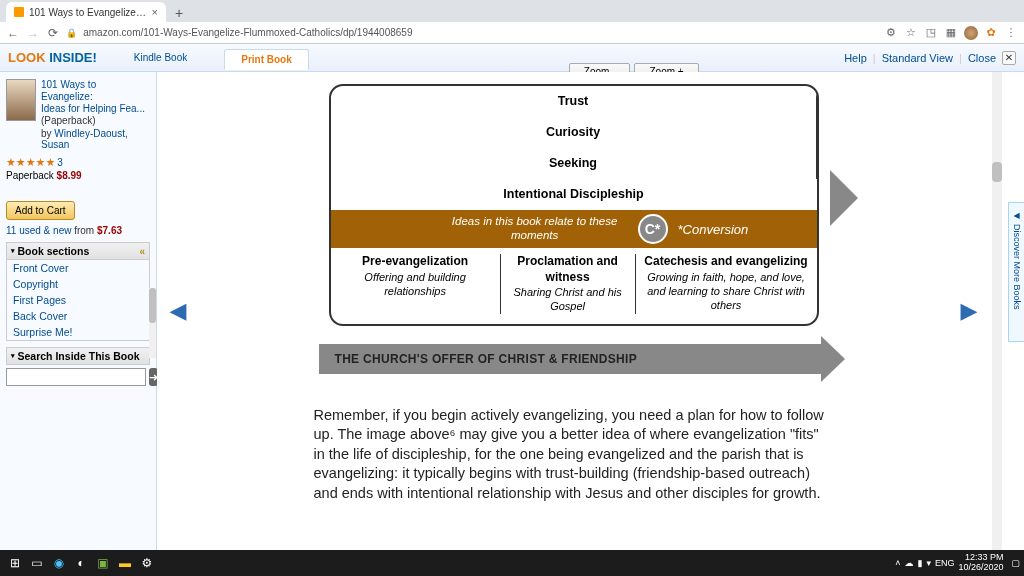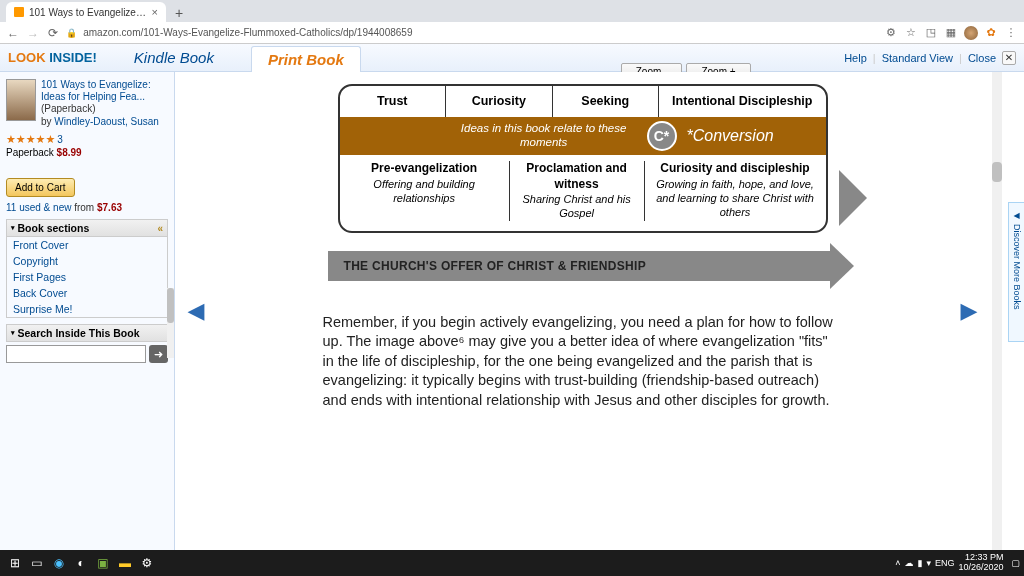--- a/index.html
+++ b/index.html
@@ -19,31 +19,31 @@
 .url-text { flex: 1; font-size: 10px; color: #555; }
 .url-icons { display: flex; gap: 6px; font-size: 11px; color: #666; align-items: center; }
 .url-icons span { width: 14px; text-align: center; }
 .avatar { width: 14px; height: 14px; border-radius: 50%; background: radial-gradient(circle, #d4a574, #8b6239); }
 
 
 .look-header { background: linear-gradient(#f7faff, #e8f0fb); border-bottom: 1px solid #c9d9ee; height: 28px; display: flex; align-items: center; padding: 0 8px; }
 .look-inside-logo { font-weight: bold; font-size: 13px; }
 .look-inside-logo .look { color: #e47911; }
 .look-inside-logo .inside { color: #03639e; }
-.tab-btn { font-size: 15px; padding: 4px 16px; border: 1px solid transparent; color: #004b91; margin-left: 20px; font-style: italic; }
+.tab-btn { font-size: 10px; padding: 4px 16px; border: 1px solid transparent; color: #004b91; margin-left: 20px; }
 .tab-btn.active { background: #fff; border: 1px solid #c9d9ee; border-bottom: 1px solid #fff; border-radius: 3px 3px 0 0; color: #e47911; font-weight: bold; position: relative; top: 2px; }
 .zoom-group { margin-left: 260px; display: flex; gap: 4px; margin-top: 28px; }
 .zoom-btn { font-size: 10px; padding: 2px 14px; border: 1px solid #aaa; background: linear-gradient(#fafafa,#e8e8e8); border-radius: 2px; }
 .header-links { margin-left: auto; display: flex; align-items: center; gap: 6px; font-size: 11px; color: #004b91; }
 .header-links .sep { color: #ccc; }
 .close-x { border: 1px solid #aaa; border-radius: 2px; width: 14px; height: 14px; display: inline-flex; align-items: center; justify-content: center; font-size: 10px; color: #333; background: #f9f9f9; }
 
 
 .main-area { display: flex; height: calc(576px - 22px - 22px - 28px - 26px); }
-.sidebar { width: 175px; background: #f7faff; border-right: 1px solid #c9d9ee; padding: 4px 6px; font-size: 10.5px; position: relative; }
+.sidebar { width: 157px; background: #f7faff; border-right: 1px solid #c9d9ee; padding: 4px 6px; font-size: 10.5px; position: relative; }
 .book-info { display: flex; gap: 5px; padding: 3px 0; }
 .book-img { width: 30px; height: 42px; background: linear-gradient(#e8d8c0, #8b6a4a); border: 1px solid #999; }
 .book-details { flex: 1; font-size: 10px; }
 .book-title { color: #004b91; line-height: 1.2; }
 .book-author { color: #333; margin-top: 1px; }
 .book-author a { color: #004b91; text-decoration: none; }
 .stars { color: #e47911; font-size: 11px; margin-top: 3px; display: flex; align-items: center; gap: 2px; }
 .rating-count { color: #004b91; font-size: 10px; }
 .price-line { font-size: 10px; margin-top: 1px; }
 .price { color: #900; font-weight: bold; }
@@ -67,28 +67,28 @@
 .discover-arrow { font-size: 8px; color: #004b91; margin-bottom: 4px; }
 .content-scroll { position: absolute; right: 22px; top: 0; width: 10px; height: 100%; background: #f0f0f0; }
 .content-scroll-thumb { width: 10px; height: 20px; background: #c0c0c0; border-radius: 4px; margin-top: 90px; }
 .page-nav { width: 42px; display: flex; align-items: center; justify-content: center; }
 .page-nav-arrow { font-size: 22px; color: #2d6bb3; cursor: pointer; }
 .page-view { flex: 1; display: flex; justify-content: center; padding-top: 0px; }
 .page { width: 620px; background: #fff; font-family: Georgia, 'Times New Roman', serif; }
 
 
 .stages-box { border: 2px solid #333; border-radius: 14px; width: 490px; margin: 12px auto 0; overflow: hidden; }
-.stages-top { display: flex; }
+.stages-top { display: flex; flex-direction: column; }
 .stage { flex: 1; text-align: center; font-weight: bold; font-size: 12.5px; padding: 8px 2px; border-right: 1.5px solid #333; line-height: 1.2; }
 .stage:last-child { border-right: none; flex: 1.6; }
 .middle-band { background: #a16207; color: #fff; display: flex; align-items: center; position: relative; height: 38px; }
 .band-spacer { width: 20%; }
 .band-text { font-style: italic; font-size: 11.5px; text-align: center; flex: 0 0 44%; line-height: 1.2; }
 .c-circle { width: 30px; height: 30px; border-radius: 50%; background: #888; border: 2px solid #fff; display: flex; align-items: center; justify-content: center; font-weight: bold; font-size: 14px; margin-left: -4px; z-index: 2; }
-.conversion { font-style: italic; font-size: 16px; padding-left: 10px; }
+.conversion { font-style: italic; font-size: 13px; padding-left: 10px; }
 .stages-bottom { display: flex; padding: 6px 0 10px; border-radius: 6px; }
 .bot-col { text-align: center; font-size: 11px; padding: 0 8px; line-height: 1.3; }
 .bot-col strong { font-size: 12px; display: block; }
 .bot-col em { font-style: italic; }
 .bot1 { flex: 1.3; border-right: 1.5px solid #333; }
 .bot2 { flex: 1; border-right: 1.5px solid #333; }
 .bot3 { flex: 1.4; }
 .arrow-banner { background: #888; height: 30px; width: 510px; margin: 18px auto 8px; display: flex; align-items: center; padding-left: 16px; position: relative; }
 .arrow-banner-text { font-weight: bold; font-size: 12px; color: #222; letter-spacing: 0.3px; }
 .arrow-head { position: absolute; right: -16px; top: -8px; width: 0; height: 0; border-top: 23px solid transparent; border-bottom: 23px solid transparent; border-left: 24px solid #888; }
@@ -226,21 +226,21 @@
           <div class="stages-bottom">
             <div class="bot-col bot1">
               <strong>Pre-evangelization</strong>
               <em>Offering and building relationships</em>
             </div>
             <div class="bot-col bot2">
               <strong>Proclamation and witness</strong>
               <em>Sharing Christ and his Gospel</em>
             </div>
             <div class="bot-col bot3">
-              <strong>Curiosity and discipleship</strong>
+              <strong>Catechesis and evangelizing</strong>
               <em>Growing in faith, hope, and love, and learning to share Christ with others</em>
             </div>
           </div>
         </div>
         <div class="arrow-banner">
           <div class="arrow-banner-text">THE CHURCH'S OFFER OF CHRIST &amp; FRIENDSHIP</div>
           <div class="arrow-head"></div>
         </div>
         <div class="body-text">Remember, if you begin actively evangelizing, you need a plan for how to follow up. The image above⁶ may give you a better idea of where evangelization "fits" in the life of discipleship, for the one being evangelized and the parish that is evangelizing: it typically begins with trust-building (friendship-based outreach) and ends with intentional relationship with Jesus and other disciples for growth.</div>
       </div>

